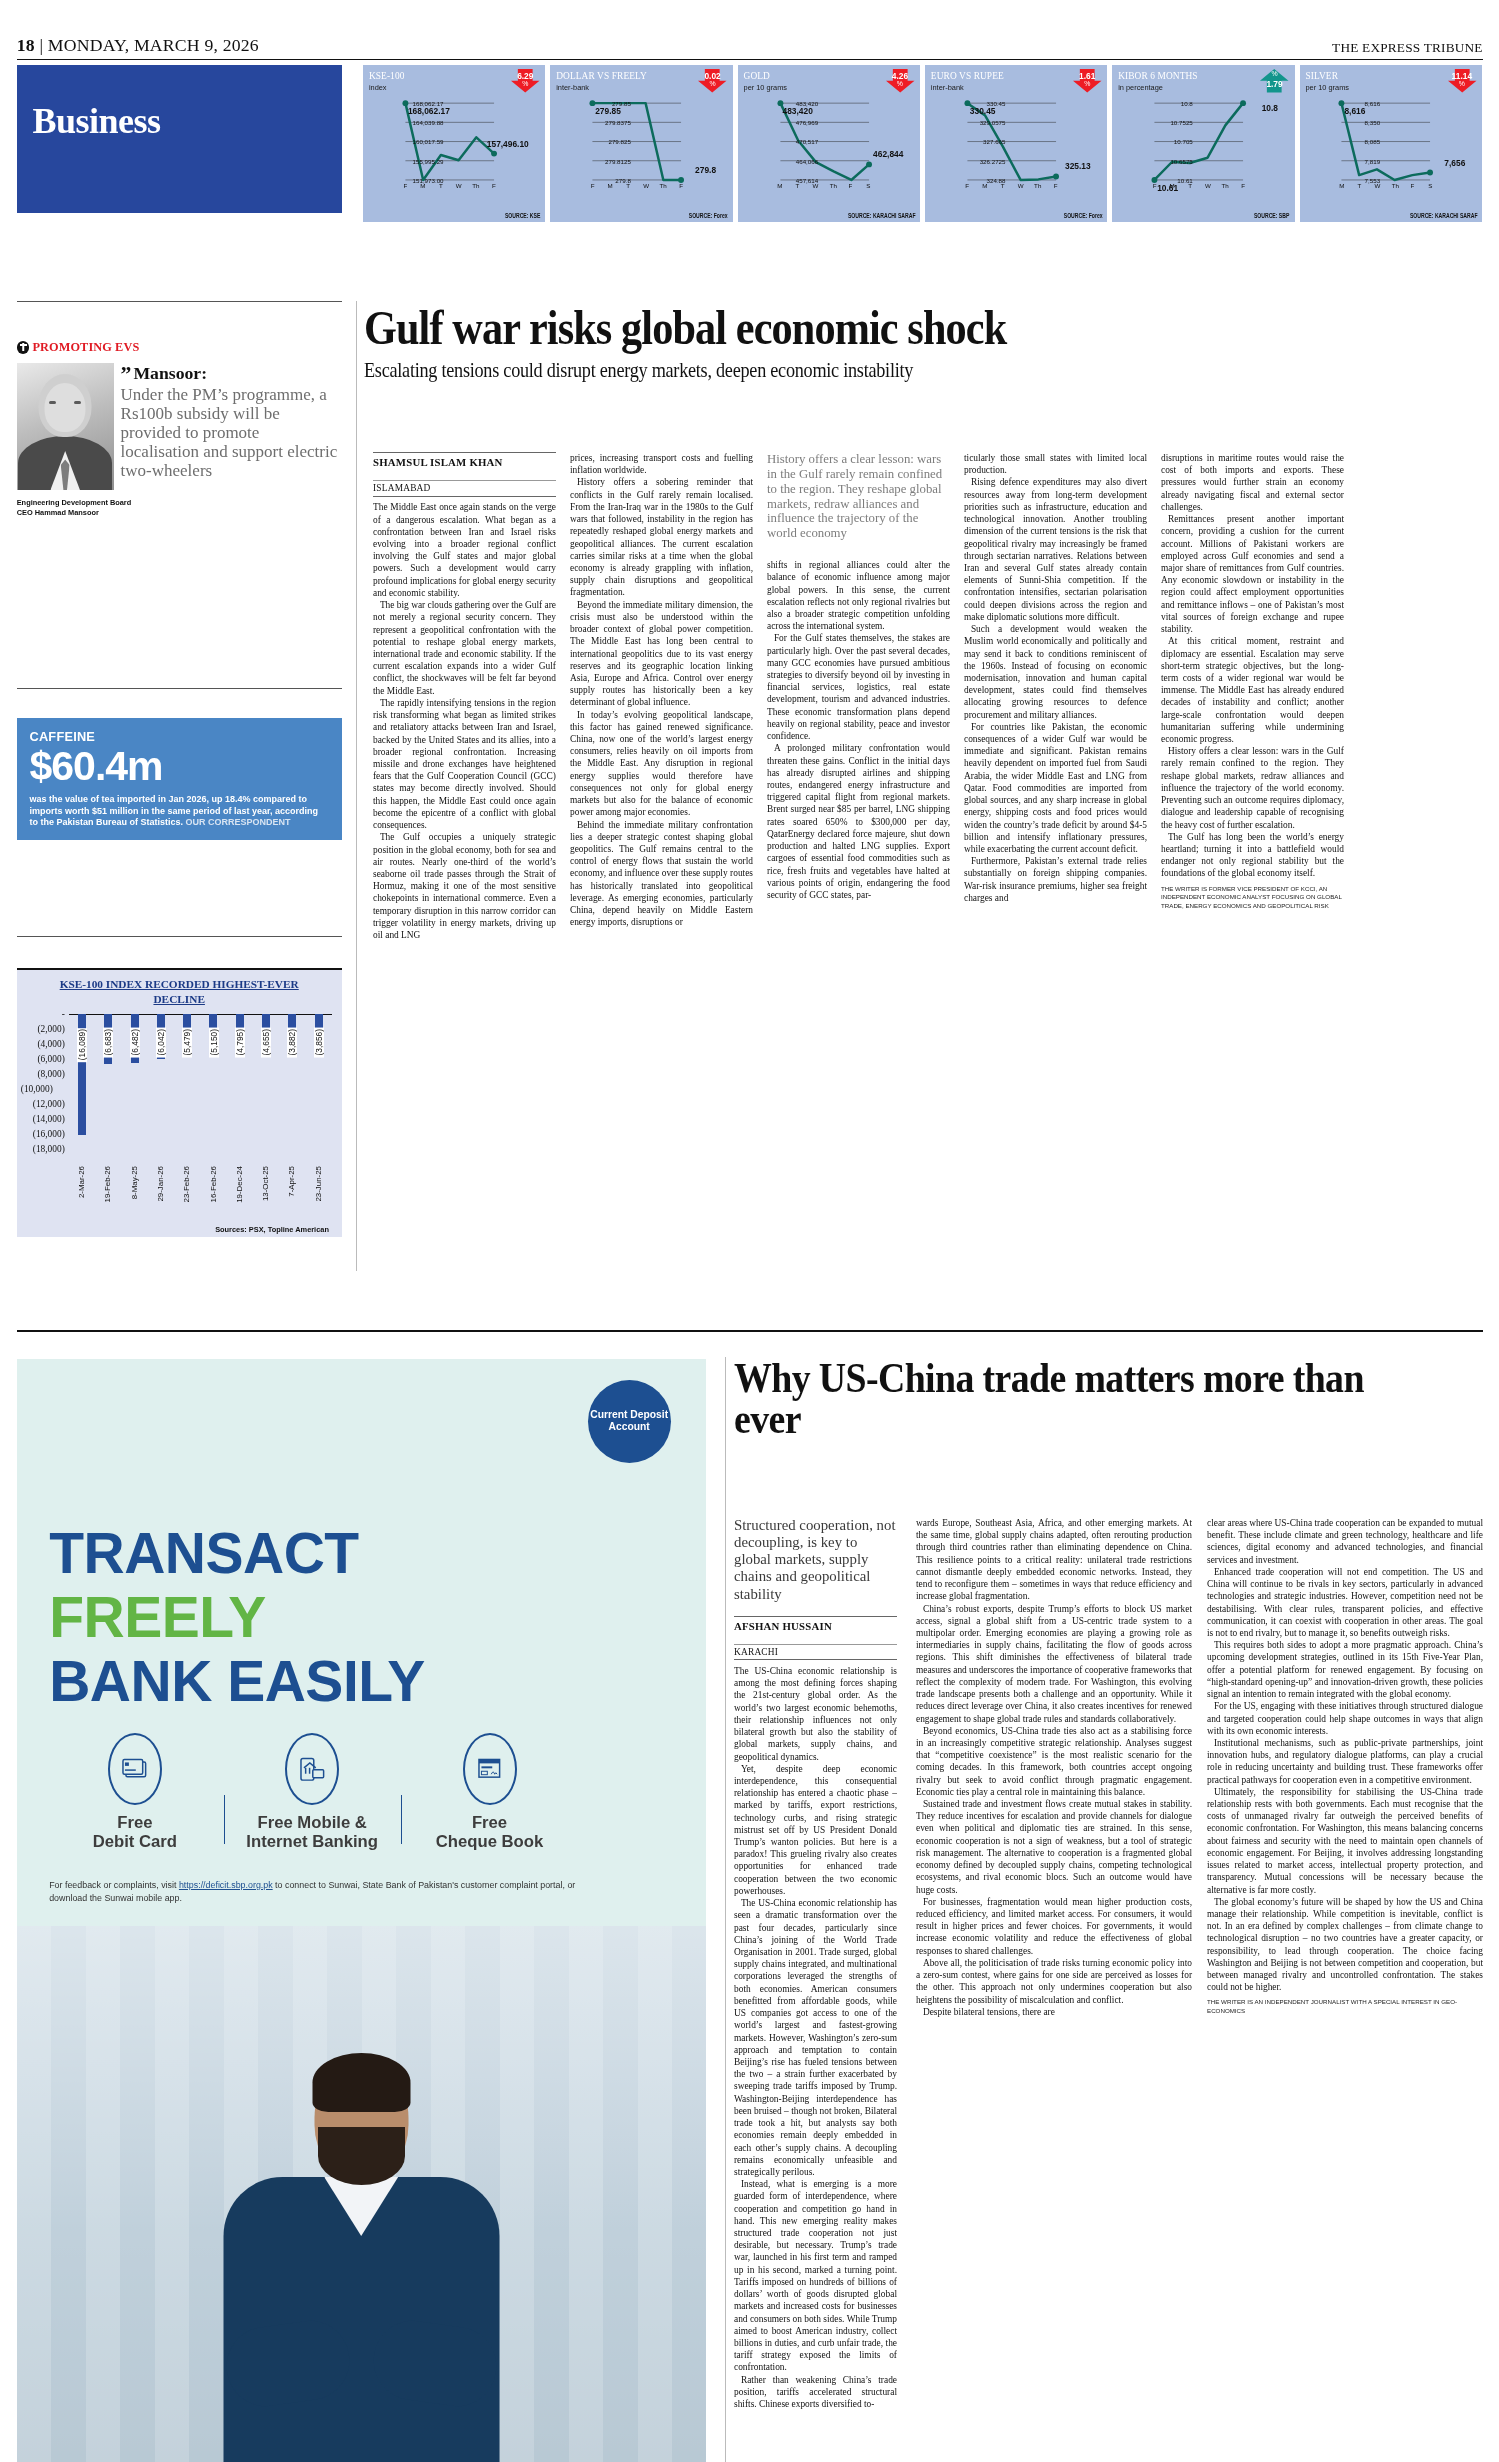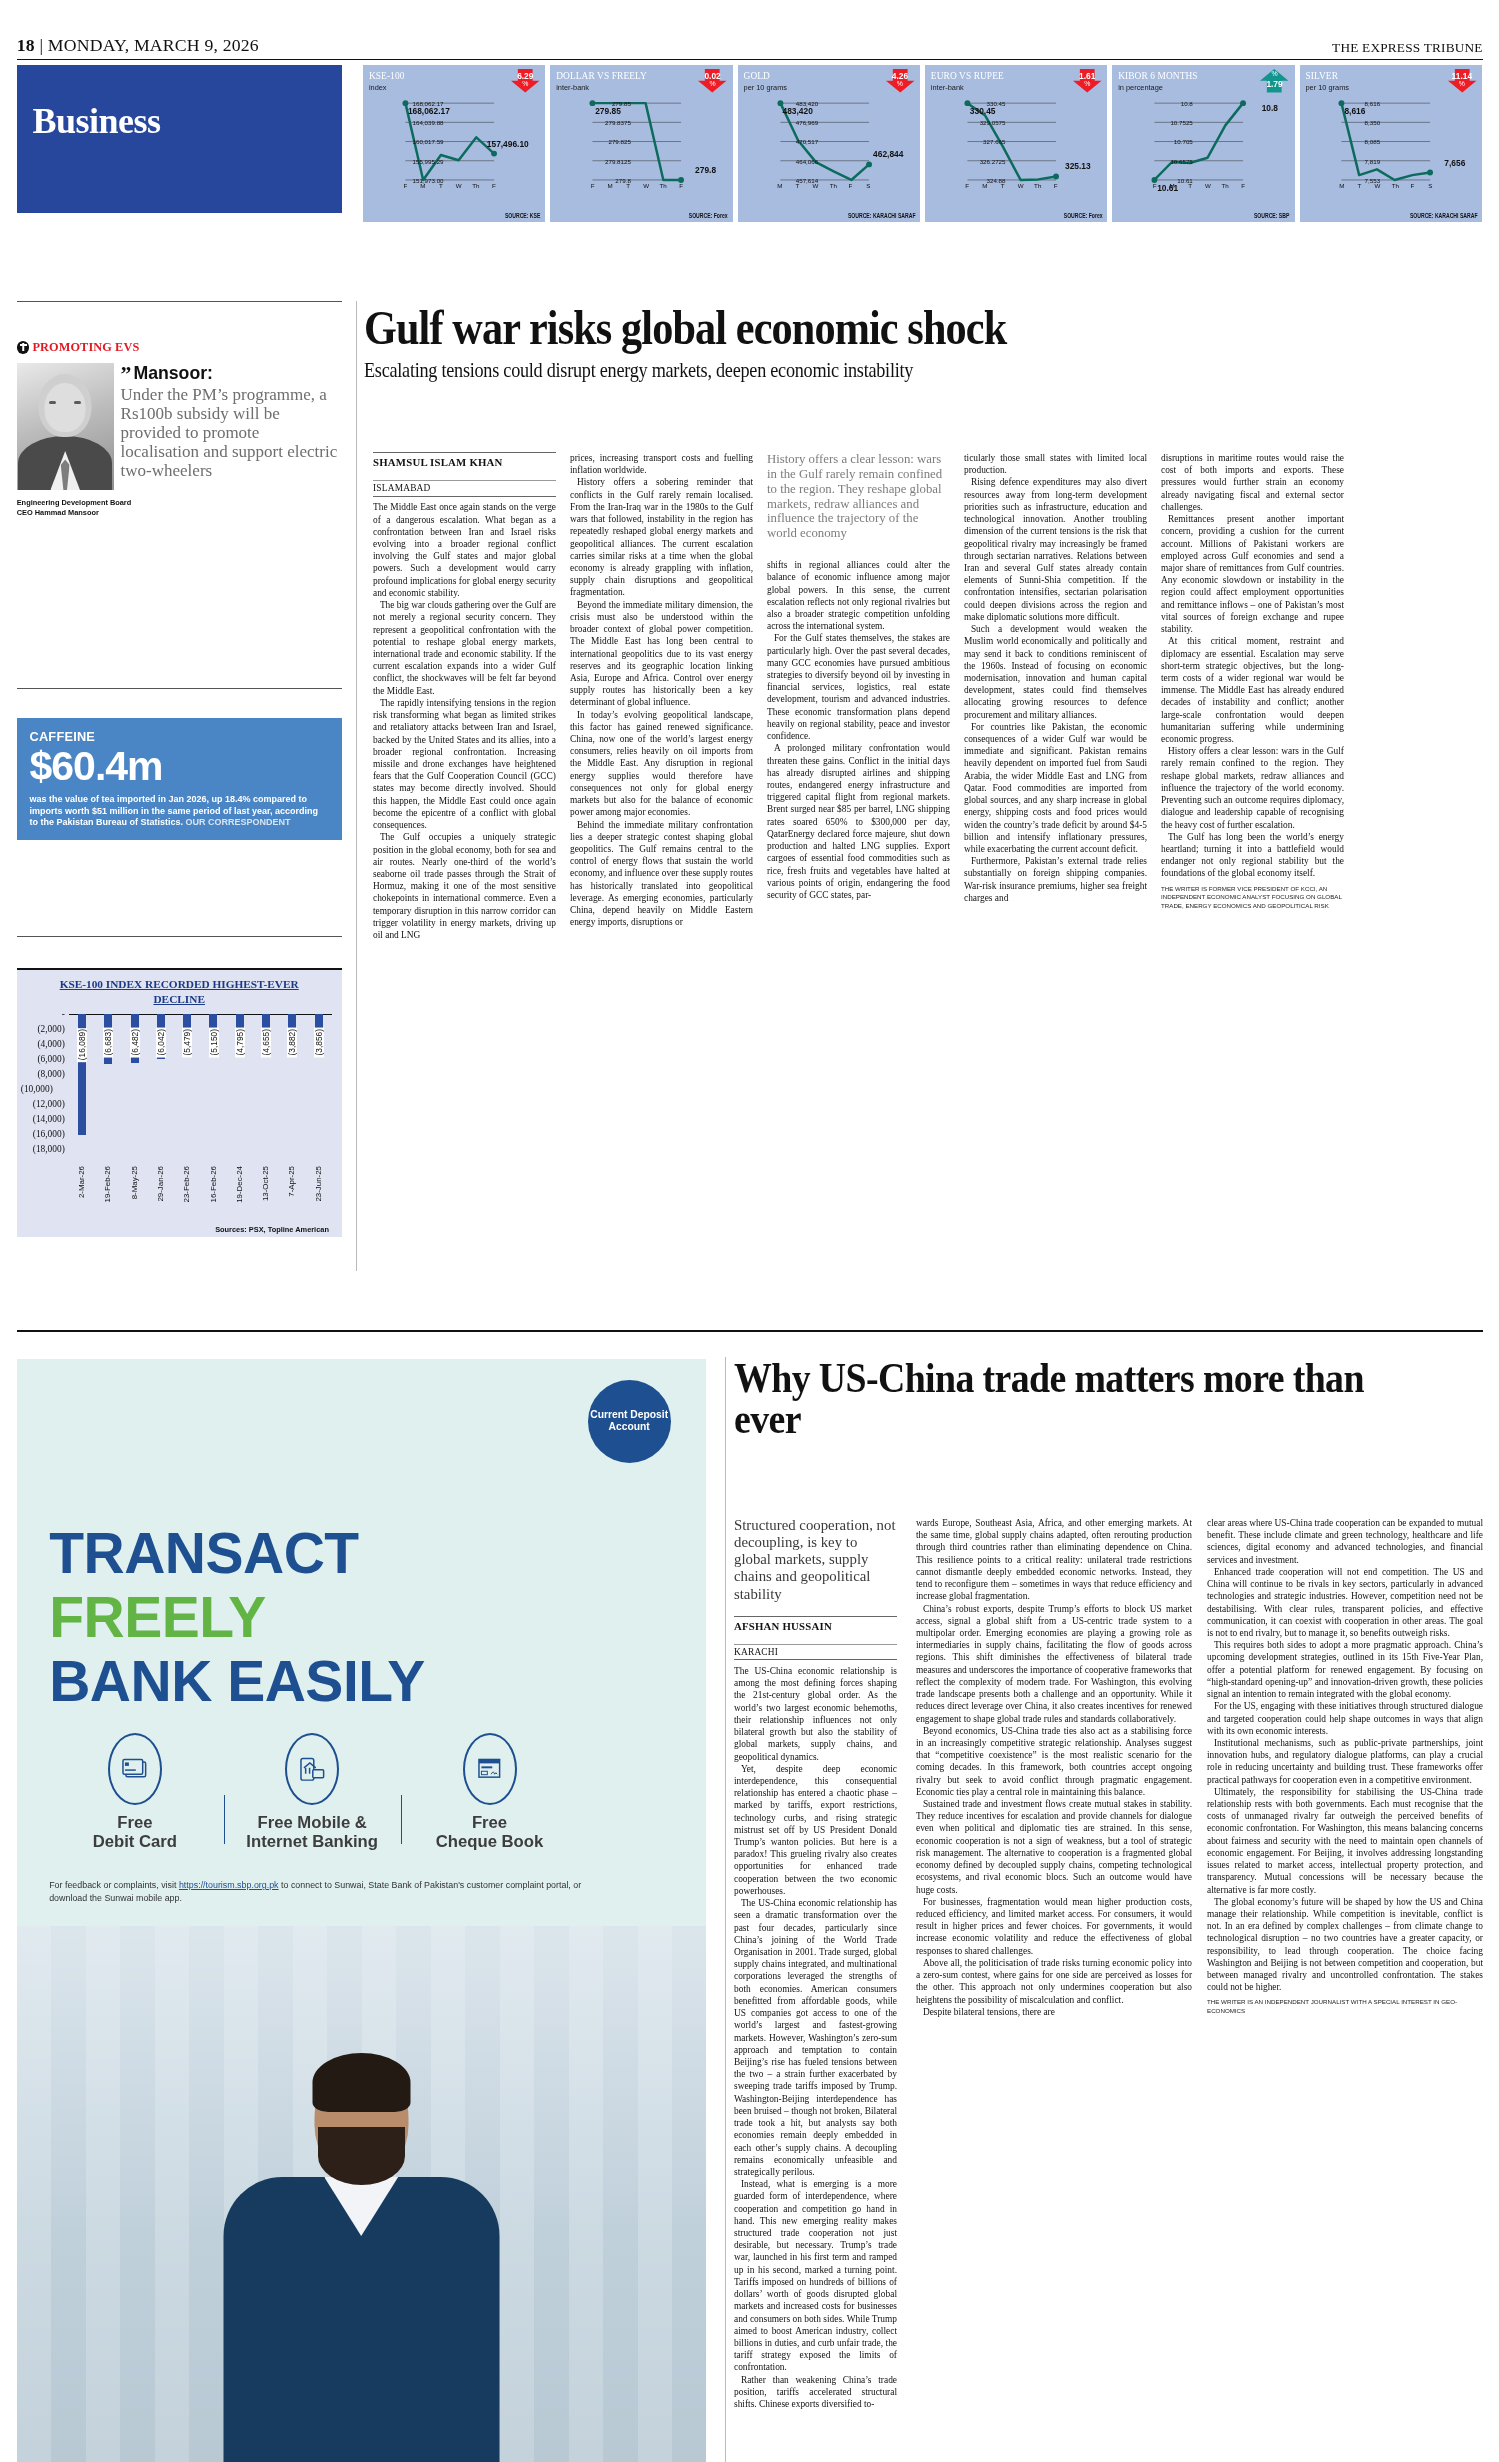--- a/index.html
+++ b/index.html
@@ -81,21 +81,21 @@
   .mug-body{ position:absolute; left:50%; bottom:0; width:94px; height:54px;
              background:#4a4a4a; border-radius:50% 50% 0 0; transform:translateX(-50%); }
   .mug-shirt{ position:absolute; left:50%; bottom:0; width:29.5px; height:39px;
               background:#f0f0f0; transform:translateX(-50%) ; clip-path:polygon(50% 0,100% 100%,0 100%); }
   .mug-tie{ position:absolute; left:50%; bottom:0; width:8.9px; height:30.5px;
             background:#7d7d7d; transform:translateX(-50%); clip-path:polygon(50% 0,100% 18%,70% 100%,30% 100%,0 18%); }
 
   .quote-text{ flex:1; }
   .q-mark{ font-family:"Liberation Serif",serif; font-size:21.7px; font-weight:bold;
            line-height:.6; display:inline-block; vertical-align:-2px; }
-  .q-name{ font-family:Liberation Sans, sans-serif; font-weight:bold; font-size:17.7px; }
+  .q-name{ font-family:Liberation Serif, serif; font-weight:bold; font-size:17.7px; }
   .q-body{ font-family:"Liberation Serif",serif; font-size:17px; line-height:1.12;
            color:#6e6e6e; margin-top:1px; }
   .q-attr{ font-family:"Liberation Sans",sans-serif; font-size:7.4px;
            font-weight:bold; line-height:1.35; margin-top:7.9px; }
 
   .caffeine{ background:#4a86c5; color:#fff; padding:11.8px 12.8px 10.8px 12.8px; }
   .caffeine .lbl{ font-family:"Liberation Sans",sans-serif; font-weight:bold;
                   font-size:12.8px; letter-spacing:0.2px; }
   .caffeine .big{ font-family:"Liberation Sans",sans-serif; font-weight:bold;
                   font-size:41px; line-height:1.02; margin:2px 0 5.9px; letter-spacing:-1px; }
@@ -684,21 +684,21 @@
               <rect x="13" y="19" width="22" height="4" fill="#1d4f91"></rect>
               <rect x="13" y="29" width="12" height="7" fill="none" stroke="#1d4f91" stroke-width="2"></rect>
               <path d="M33 35 q4-9 7 0 q2-6 5 0" fill="none" stroke="#1d4f91" stroke-width="2"></path>
             </svg>
         </div>
         <div class="cap">Free<br>Cheque Book</div>
       </div>
     </div>
 
     <div class="ad-note">
-      <span>For feedback or complaints, visit </span><a href="#">https://tourism.sbp.org.pk</a><span> to connect to Sunwai, State Bank of Pakistan's customer complaint portal, or download the Sunwai mobile app.</span>
+      <span>For feedback or complaints, visit </span><a href="#">https://deficit.sbp.org.pk</a><span> to connect to Sunwai, State Bank of Pakistan's customer complaint portal, or download the Sunwai mobile app.</span>
     </div>
 
     <div class="ad-photo">
       <div class="ad-office"></div>
       <div class="ad-person">
         <div class="p-shirt"></div>
         <div class="p-arm-l"></div>
           <div class="p-arm-r"></div>
         <div class="p-collar"></div>
         <div class="p-head"></div>

